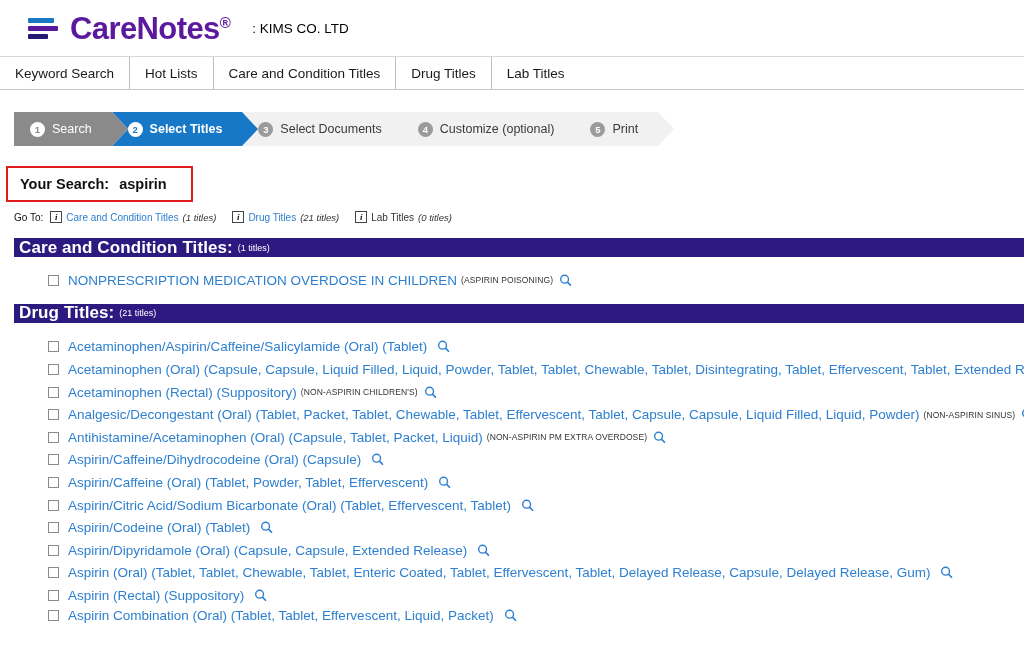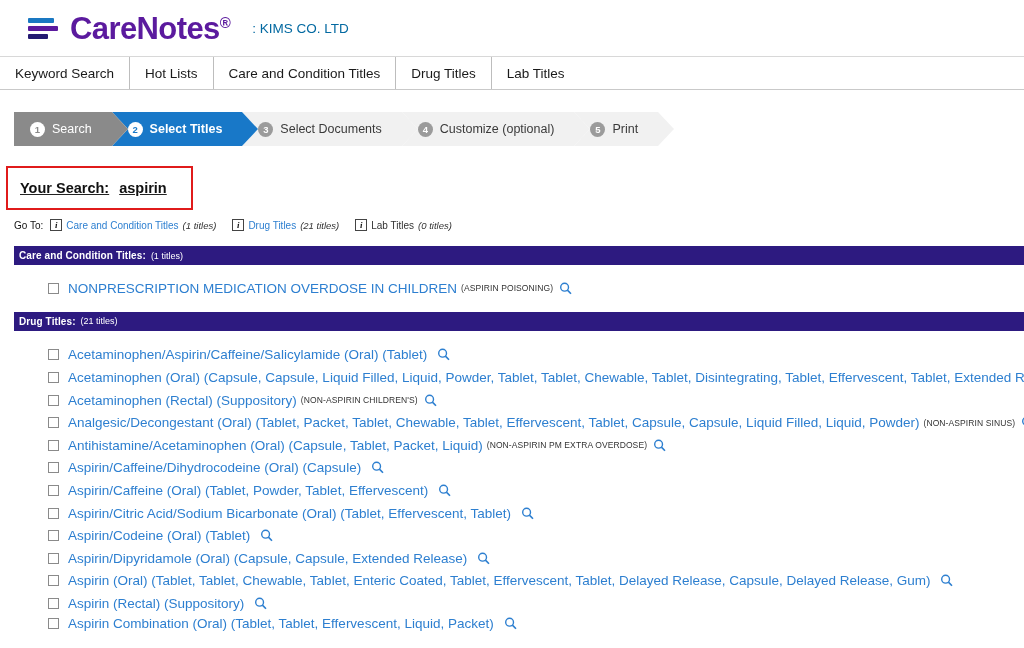--- a/index.html
+++ b/index.html
@@ -38,21 +38,21 @@
     color: #5b1a9e;
     letter-spacing: -0.6px;
     line-height: 1;
     position: relative;
     white-space: nowrap;
   }
   .logo-text sup { font-size: 15px; vertical-align: super; font-weight: bold; }
   .org-name {
     margin-left: 22px;
     font-size: 13.5px;
-    color: #0369a1;
+    color: #000000;
     white-space: nowrap;
   }
 
   
   .navbar {
     height: 33px;
     display: flex;
     align-items: stretch;
     border-bottom: 1px solid #c9c9c9;
     background: #fff;
@@ -112,26 +112,25 @@
     width: 0; height: 0; z-index: 2;
     border-top: 17px solid transparent;
     border-bottom: 17px solid transparent;
     border-left: 16px solid #ffffff;
   }
   .step:first-child .notch { display: none; }
 
   
   .search-box {
     margin: 20px 0 0 6px;
-    width: 187px; height: 44px;
+    width: 187px; height: 36px;
     border: 2px solid #e01b1b;
     display: flex; align-items: center;
     padding-left: 12px;
     background: #fff;
-    text-decoration: underline;
   }
   .search-box .lbl { font-size: 14.5px; font-weight: bold; color: #111; }
   .search-box .term { font-size: 14.5px; font-weight: bold; color: #111; margin-left: 10px; }
 
   
   .goto-row {
     margin: 9px 18px 0 14px;
     display: flex; align-items: center;
     font-size: 10px;
     color: #222;
@@ -155,21 +154,21 @@
   
   .section-bar {
     margin-left: 14px;
     width: 1010px;
     height: 19px;
     background: #2d1a80;
     color: #ffffff;
     display: flex; align-items: center;
     padding-left: 5px;
   }
-  .section-bar .title { font-size: 10px; font-weight: bold; letter-spacing: 0.1px; }
+  .section-bar .title { font-size: 17px; font-weight: bold; letter-spacing: 0.1px; }
   .section-bar .count { font-size: 9px; margin-left: 5px; font-weight: normal; }
   .sec-care { margin-top: 15px; }
   .sec-drug { margin-top: 12px; }
 
   
   .results { margin-top: 12px; }
   .results.drug { margin-top: 13px; }
   .row {
     display: flex; align-items: center;
     height: 22.6px;

